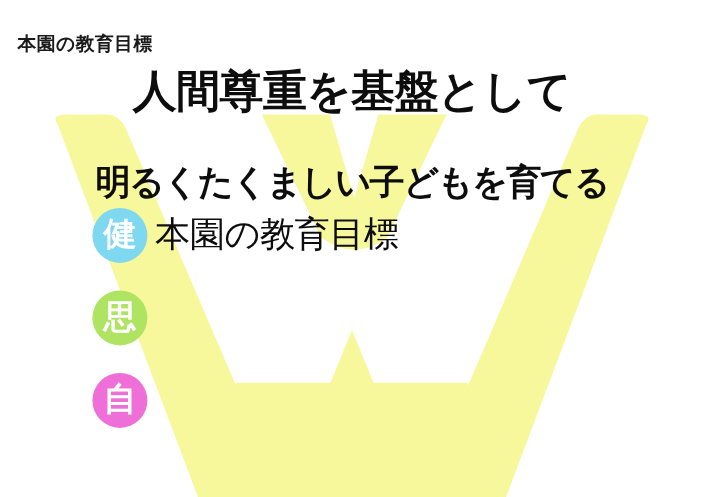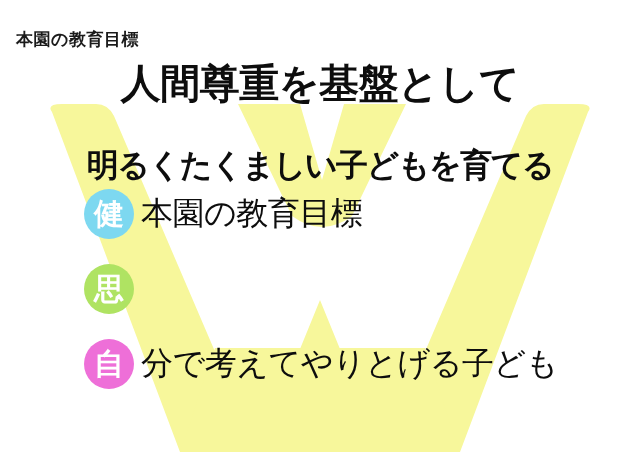--- a/index.html
+++ b/index.html
@@ -157,18 +157,17 @@
       <div class="goal-badge" style="background: rgb(125, 216, 240); color: rgb(255, 255, 255);">健</div>
       <div class="goal-text">本園の教育目標</div>
     </div>
 
     <div class="goal-row">
       <div class="goal-badge" style="background: rgb(175, 227, 98); color: rgb(255, 255, 255);">思</div>
     </div>
 
     <div class="goal-row">
       <div class="goal-badge" style="background: rgb(238, 111, 216); color: rgb(255, 255, 255);">自</div>
-      <div class="goal-text">分で考えてやりとげる子ども</div>
     </div>
 
   </div>
 
 </div>
 
 </body></html>

